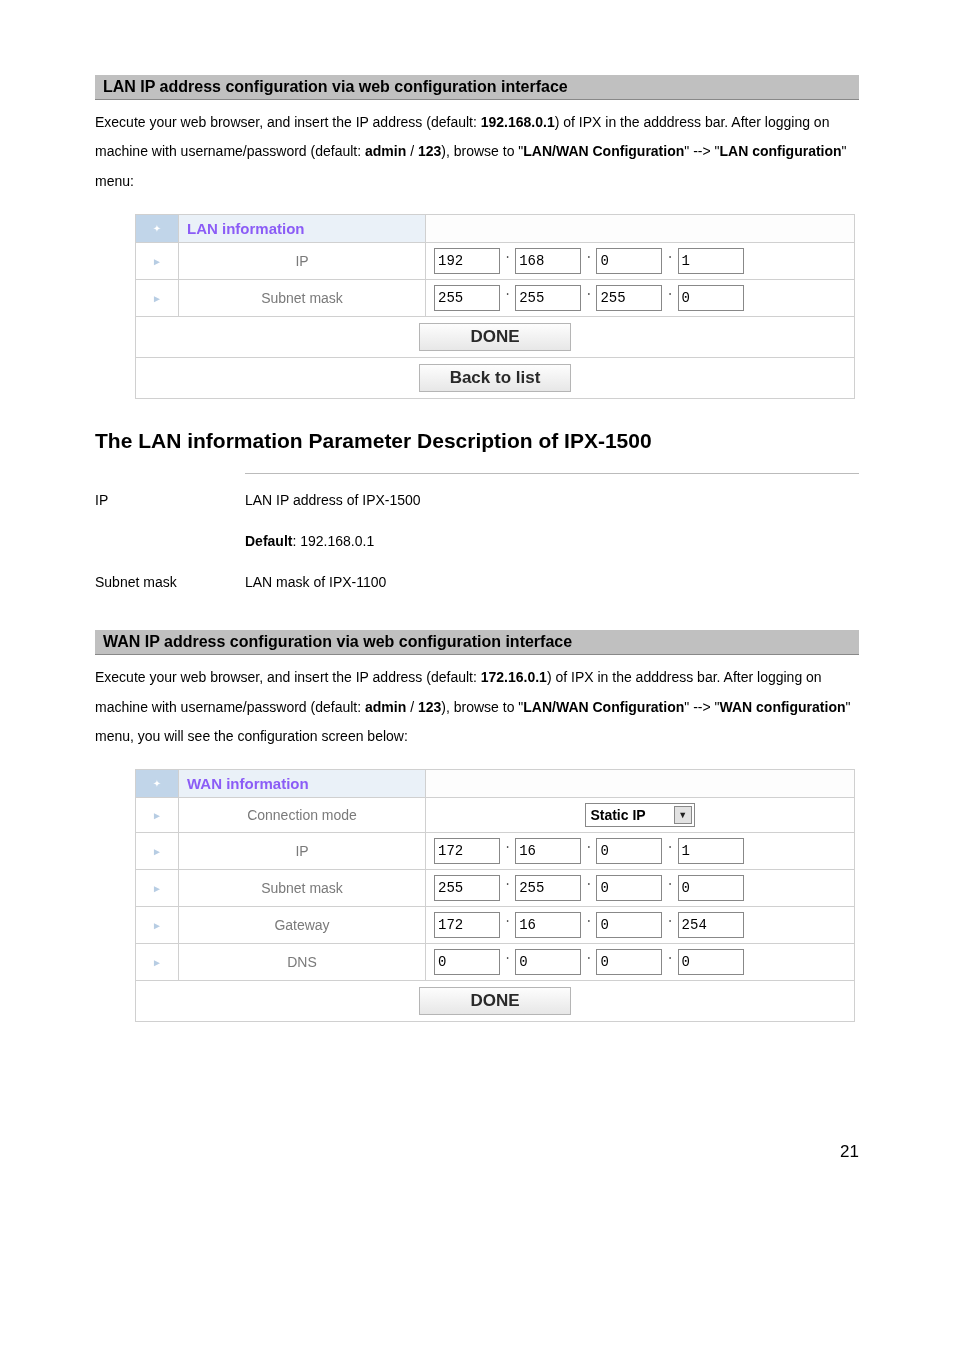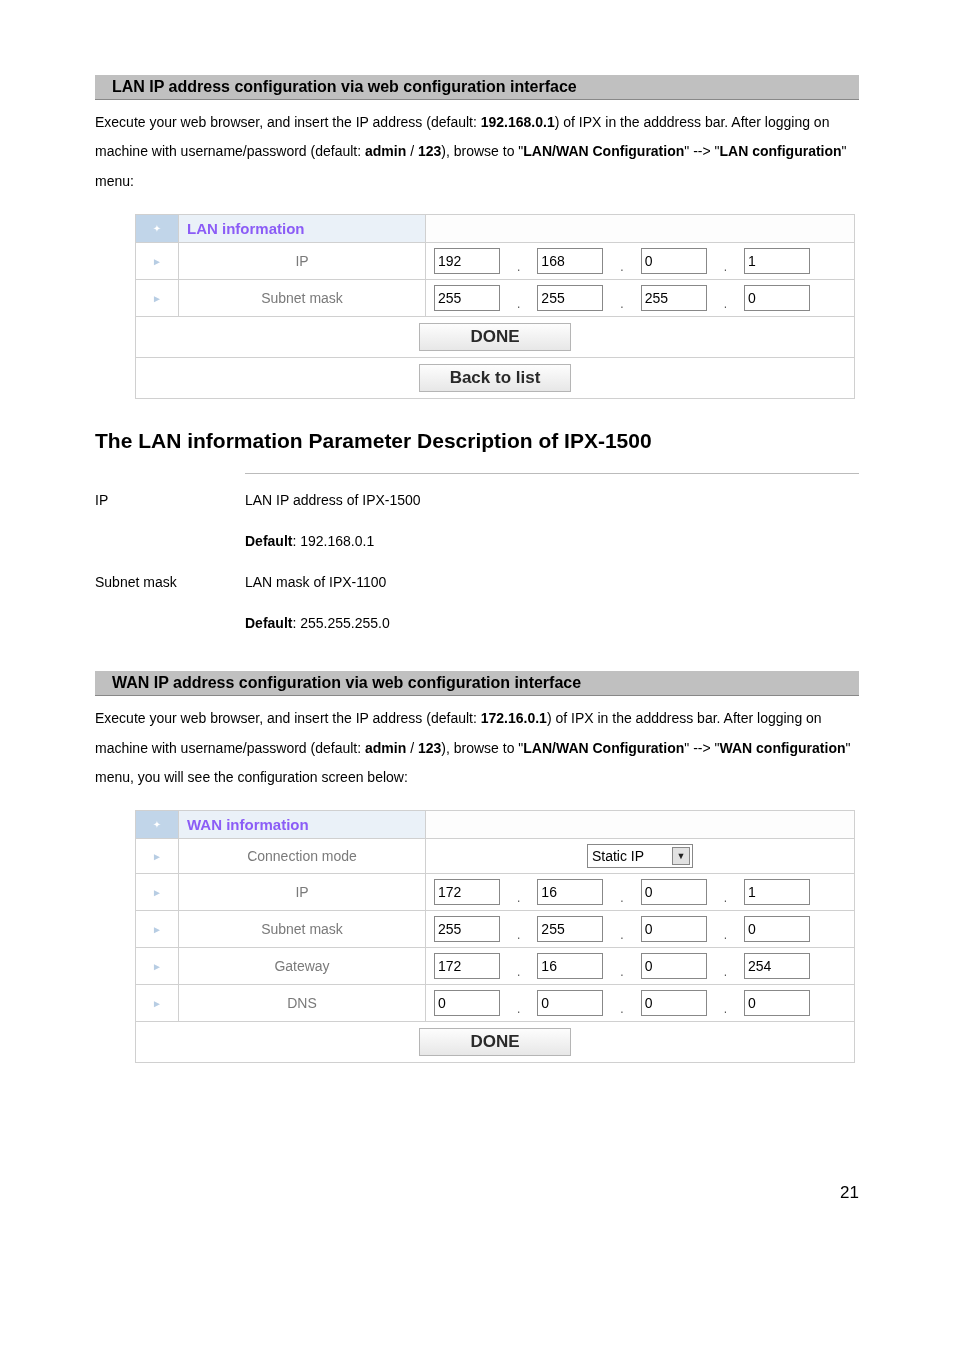--- a/index.html
+++ b/index.html
@@ -7,21 +7,21 @@
     padding: 55px 95px;
     font-family: Arial, Helvetica, sans-serif;
     font-size: 14px;
     color: #000;
     background: #fff;
   }
   .section-heading {
     background: #c0c0c0;
     font-weight: bold;
     font-size: 16px;
-    padding: 3px 17px;
+    padding: 3px 8px;
     border-bottom: 1px solid #888;
     margin-top: 20px;
   }
   .body-text {
     margin: 8px 0;
     line-height: 2.1;
   }
   .body-text b { font-weight: bold; }
   .param-heading {
     font-weight: bold;
@@ -98,22 +98,23 @@
     text-align: center;
     color: #7a7a7a;
     width: 200px;
     font-size: 14px;
   }
   .data-row td.input-cell {
     background: #fff;
   }
   .octets {
     display: flex;
-    align-items: flex-end;
-    gap: 17px;
+    align-items: flex-start;
+    gap: 4px;
+    font-family: Liberation Mono, monospace;
   }
   .octets .sep {
     color: #555;
     font-size: 12px;
   }
   .ip-box {
     width: 58px;
     height: 22px;
     border: 1px solid #888;
     background: #fff;
@@ -124,20 +125,21 @@
   }
   .select-box {
     display: inline-flex;
     align-items: center;
     border: 1px solid #888;
     background: #fff;
     height: 22px;
     padding: 0 2px 0 4px;
     gap: 28px;
     font-size: 14px;
+    font-weight: bold;
   }
   .select-arrow {
     width: 16px;
     height: 16px;
     background: #e2e2e2;
     border: 1px solid #888;
     display: inline-flex;
     align-items: center;
     justify-content: center;
     font-size: 9px;
@@ -234,24 +236,20 @@
     <div class="param-value">LAN IP address of IPX-1500</div>
   </div>
   <div class="param-row">
     <div class="param-label"></div>
     <div class="param-value"><b>Default</b><span>: 192.168.0.1</span></div>
   </div>
   <div class="param-row">
     <div class="param-label">Subnet mask</div>
     <div class="param-value">LAN mask of IPX-1100</div>
   </div>
-  <div class="param-row">
-    <div class="param-label"></div>
-    <div class="param-value"><b>Default</b><span>: 255.255.255.0</span></div>
-  </div>
 </div>
 
 <div class="section-heading">WAN IP address configuration via web configuration interface</div>
 
 <p class="body-text">
   <span>Execute your web browser, and insert the IP address (default: </span><b>172.16.0.1</b><span>) of IPX in the adddress bar. After logging on machine with username/password (default: </span><b>admin</b><span> / </span><b>123</b><span>), browse to "</span><b>LAN/WAN Configuration</b><span>" --&gt; "</span><b>WAN configuration</b><span>" menu, you will see the configuration screen below:</span>
 </p>
 
 <table class="ui-table">
   <tbody>

